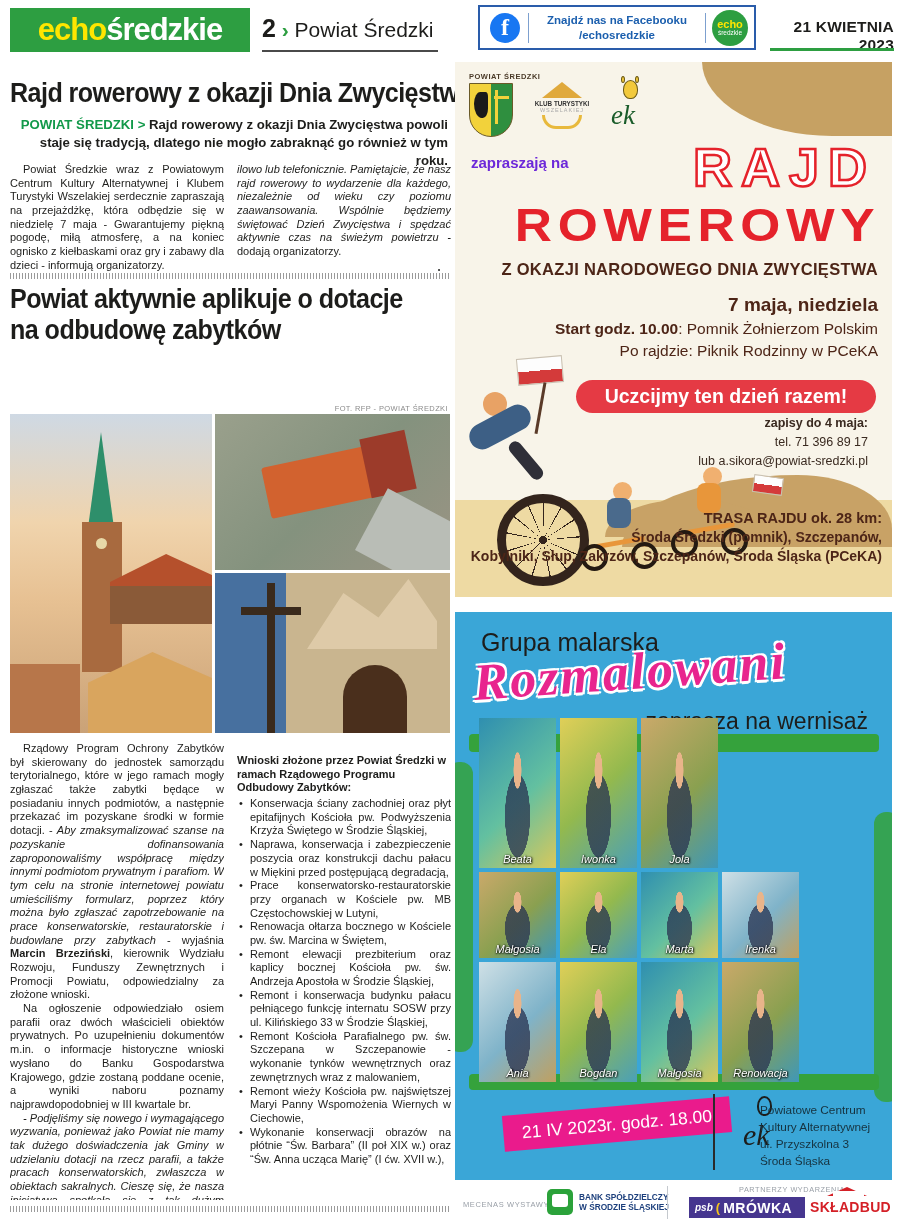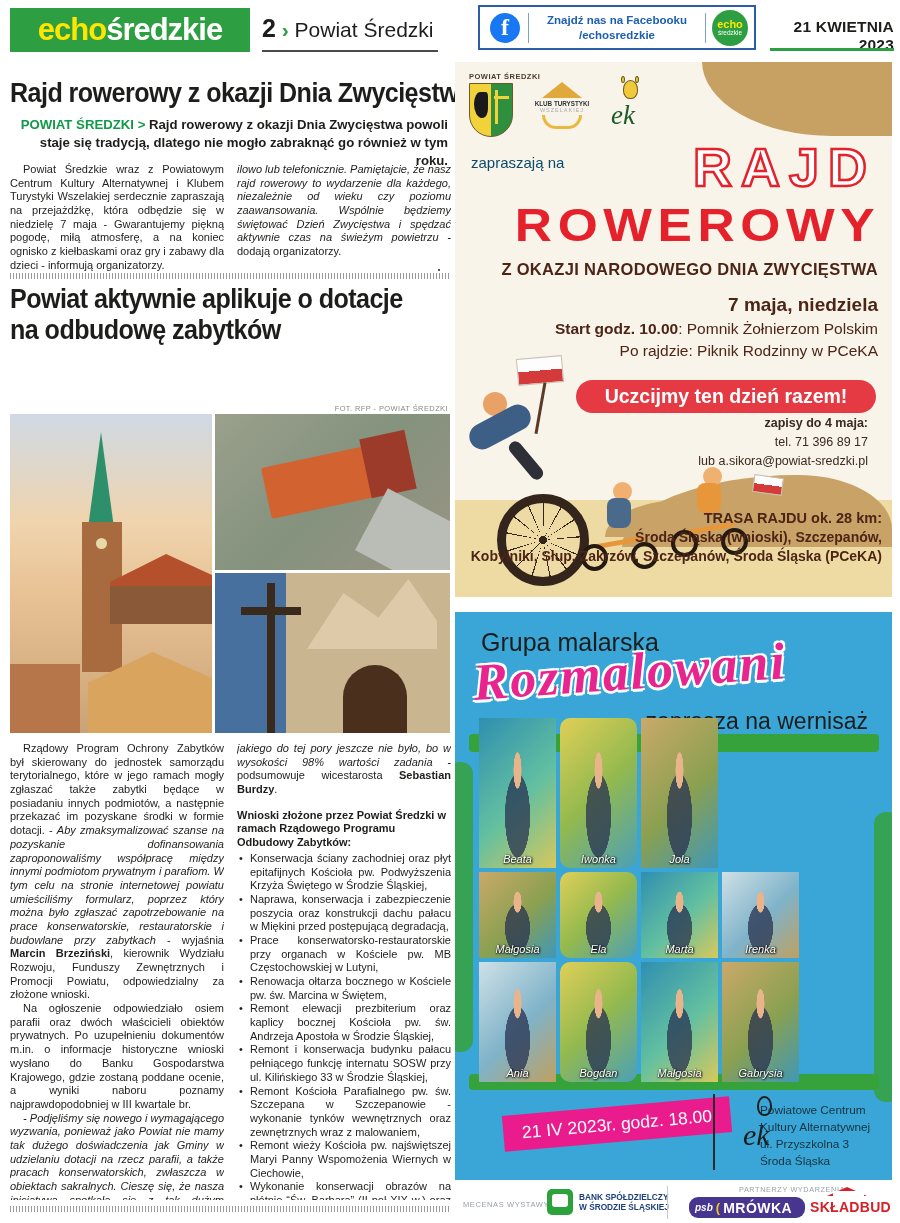--- a/index.html
+++ b/index.html
@@ -68,21 +68,21 @@
   .antler2 { position:absolute; right:3px; top:12px; width:15px; height:3px; background:#f2d23b; }
   .klub { position:absolute; left:72px; top:20px; width:70px; height:58px; text-align:center; }
   .mountains { width:0; height:0; margin:0 auto; border-left:20px solid transparent; border-right:20px solid transparent; border-bottom:16px solid #e0a93c; }
   .klub-t1 { font-size:6.3px; font-weight:bold; color:#333; margin-top:2px; }
   .klub-t2 { font-size:5.5px; color:#aaa; letter-spacing:1px; }
   .klub-arc { width:40px; height:14px; margin:2px auto 0; border:3px solid #e8b93c; border-top:none; border-radius:0 0 40px 40px; }
   .giraffe1 { position:absolute; left:154px; top:18px; width:46px; height:60px; }
   .g-head { position:absolute; left:14px; top:0; width:15px; height:19px; background:#f2c country93c; background:#f2c93c; border:1.5px solid #6a5a18; border-radius:50% 50% 45% 45%; }
   .g-ear { position:absolute; top:-4px; width:4px; height:7px; background:#f2c93c; border:1px solid #6a5a18; border-radius:50%; }
   .g-text { position:absolute; left:2px; top:20px; font-size:27px; font-style:italic; color:#1a5c2a; font-family:"Liberation Serif", serif; }
-  .invite { position:absolute; left:16px; top:92px; font-size:15px; color:#0c4a6e; }
+  .invite { position:absolute; left:16px; top:92px; font-size:15px; color:#6d28d9;font-weight:bold; }
   .rajd-t { position:absolute; right:16px; top:74px; font-size:54px; font-weight:bold; letter-spacing:9px; color:#fff; -webkit-text-stroke:2.5px #e5222b; text-shadow:0 0 1px #e5222b; }
   .rower-t { position:absolute; right:12px; top:136px; font-size:46px; font-weight:bold; letter-spacing:5px; color:#e5222b; transform:scaleX(1.12); transform-origin:right; white-space:nowrap; }
   .sub-t { position:absolute; right:14px; top:198px; font-size:16.5px; font-weight:bold; color:#4d2517; letter-spacing:0.3px; white-space:nowrap; }
   .p1-date { position:absolute; right:14px; top:232px; font-size:19px; font-weight:bold; color:#4d2517; }
   .p1-start { position:absolute; right:14px; top:258px; font-size:15.5px; color:#4d2517; white-space:nowrap; }
   .p1-po { position:absolute; right:14px; top:280px; font-size:15.5px; color:#4d2517; }
   .cta-pill { position:absolute; right:16px; top:318px; width:300px; height:33px; background:#e53a44; border-radius:17px; color:#fff; font-weight:bold; font-size:19.5px; text-align:center; line-height:33px; }
   .signup { position:absolute; right:24px; top:352px; text-align:right; font-size:12.5px; line-height:1.5; color:#3a2a20; }
   .signup .s1 { font-weight:bold; }
   .sand { position:absolute; left:0; bottom:0; width:437px; height:97px; background:#eedaa3; }
@@ -111,40 +111,40 @@
            text-shadow:-2px -2px 0 #fff, 2px -2px 0 #fff, -2px 2px 0 #fff, 2px 2px 0 #fff, 0 3px 0 #fff; }
   .wern-t { position:absolute; right:24px; top:96px; font-size:23px; color:#1d1d1b; }
   .green-band { position:absolute; left:14px; top:122px; width:410px; height:18px; background:#35a23c; border-radius:4px; }
   .green-band.low { top:462px; height:16px; }
   .green-blob { position:absolute; width:26px; height:290px; background:#35a23c; border-radius:12px; opacity:0.85; }
   .grid { position:absolute; left:24px; top:106px; width:320px; display:grid; grid-template-columns:repeat(4,1fr); gap:4px; }
   .cell { position:relative; overflow:hidden; }
   .r1 .cell { height:150px; } .r2 .cell { height:86px; } .r3 .cell { height:120px; }
   .cell .nm { position:absolute; bottom:3px; left:0; right:0; text-align:center; color:#fff; font-style:italic; font-size:11px; text-shadow:0 1px 2px #000, 1px 0 2px #000; }
   .cg1 { background:linear-gradient(135deg,#2f8fb0 0%,#63c0a0 55%,#d8c85c 100%); }
-  .cg2 { background:linear-gradient(135deg,#e0cf58 0%,#93b94e 50%,#4aa0b8 100%);border-radius:10px; }
+  .cg2 { background:linear-gradient(135deg,#e0cf58 0%,#93b94e 50%,#4aa0b8 100%); }
   .cg3 { background:linear-gradient(135deg,#cfe0e6 0%,#7fb3c9 55%,#c0a060 100%); }
   .cg4 { background:linear-gradient(135deg,#caa96a 0%,#8aa050 55%,#3f98b8 100%); }
   .cell .fig { position:absolute; left:25%; top:22%; width:50%; height:72%; background:radial-gradient(ellipse at 50% 18%, #e9b48a 0 14%, transparent 15%), radial-gradient(ellipse at 50% 60%, rgba(40,50,80,0.75) 0 45%, transparent 46%); }
   .date-badge { position:absolute; left:48px; top:494px; width:228px; height:36px; background:#ea1b8c; transform:rotate(-5deg); color:#fff; font-size:17.5px; text-align:center; line-height:36px; }
   .p2-div { position:absolute; left:258px; top:482px; width:2px; height:76px; background:#2a2a2a; }
   .giraffe2 { position:absolute; left:286px; top:484px; width:50px; height:70px; }
   .g2-head { position:absolute; left:16px; top:0; width:15px; height:20px; border:2px solid #1d1d1b; border-radius:50% 50% 45% 45%; }
   .g2-text { position:absolute; left:2px; top:22px; font-size:30px; font-style:italic; color:#1d1d1b; font-family:"Liberation Serif", serif; }
   .venue { position:absolute; left:305px; top:490px; font-size:11.8px; line-height:1.45; color:#16323f; white-space:nowrap; }
 
   
   #sponsors { position:absolute; left:455px; top:1182px; width:437px; height:41px; background:#fff; }
   .mecenas { position:absolute; left:8px; top:18px; font-size:7.5px; color:#9aa0a8; letter-spacing:0.6px; }
   .bank-logo { position:absolute; left:92px; top:7px; width:26px; height:26px; background:#2ba23a; border-radius:5px; }
   .bank-logo::after { content:""; position:absolute; left:5px; top:5px; width:16px; height:13px; background:#fff; border-radius:3px; }
   .bank-txt { position:absolute; left:124px; top:10px; font-size:8.3px; font-weight:bold; color:#1c3f7c; line-height:1.25; }
   .sp-div { position:absolute; left:212px; top:4px; width:1px; height:33px; background:#c5c9ce; }
   .partners { position:absolute; left:246px; top:3px; width:182px; text-align:center; font-size:7.3px; color:#9aa0a8; letter-spacing:0.6px; }
-  .psb-box { position:absolute; left:234px; top:15px; width:116px; height:21px; background:#46368f; border-radius:9px; color:#fff; display:flex; align-items:center; }
+  .psb-box { position:absolute; left:234px; top:15px; width:116px; height:21px; background:#46368f; border-radius:0; color:#fff; display:flex; align-items:center; }
   .psb-box .psb { font-size:10px; font-weight:bold; font-style:italic; margin-left:6px; }
   .psb-box .par { color:#f5c518; font-size:13px; font-weight:bold; margin:0 3px; }
   .psb-box .mr { font-size:14px; font-weight:bold; letter-spacing:0.5px; }
   .sklad { position:absolute; left:355px; top:17px; font-size:14px; font-weight:bold; color:#d42027; letter-spacing:0.3px; }
   .roof { position:absolute; left:372px; top:5px; width:0; height:0; border-left:20px solid transparent; border-right:20px solid transparent; border-bottom:9px solid #d42027; }
   .roof::after { content:""; position:absolute; left:-14px; top:4px; width:28px; height:7px; background:#fff; border-left:3px solid transparent; }
 </style>
 </head>
 <body>
 
@@ -220,21 +220,20 @@
       <div class="cross-h"></div>
     </div>
   </div>
 
   <div class="bodycol" style="left:10px; top:742px; height:458px; overflow:hidden;">
     <p><span>Rządowy Program Ochrony Zabytków był skierowany do jednostek samorządu terytorialnego, które w jego ramach mogły zgłaszać także zabytki będące w posiadaniu innych podmiotów, a następnie przekazać im pozyskane środki w formie dotacji. - </span><span class="it">Aby zmaksymalizować szanse na pozyskanie dofinansowania zaproponowaliśmy współpracę między innymi podmiotom prywatnym i parafiom. W tym celu na stronie internetowej powiatu umieściliśmy formularz, poprzez który można było zgłaszać zapotrzebowanie na prace konserwatorskie, restauratorskie i budowlane przy zabytkach</span><span> - wyjaśnia </span><span class="b">Marcin Brzeziński</span><span>, kierownik Wydziału Rozwoju, Funduszy Zewnętrznych i Promocji Powiatu, odpowiedzialny za złożone wnioski.</span></p>
     <p>Na ogłoszenie odpowiedziało osiem parafii oraz dwóch właścicieli obiektów prywatnych. Po uzupełnieniu dokumentów m.in. o informacje historyczne wnioski wysłano do Banku Gospodarstwa Krajowego, gdzie zostaną poddane ocenie, a wyniki naboru poznamy najprawdopodobniej w III kwartale br.</p>
     <p class="it">- Podjęliśmy się nowego i wymagającego wyzwania, ponieważ jako Powiat nie mamy tak dużego doświadczenia jak Gminy w  udzielaniu dotacji na rzecz parafii, a także pracach konserwatorskich, zwłaszcza w obiektach sakralnych. Cieszę się, że nasza inicjatywa spotkała się z tak dużym zainteresowaniem i że w stu procentach wykorzystaliśmy możliwość aplikowania o te środki. Dziękuję za zaangażowanie w opracowanie złożonych wniosków Marcinowi Brzezińskiemu, kierownikowi wydziału promocji. Liczymy teraz, że nasza praca będzie dobrze oceniona i przynajmniej kilka obiektów otrzyma wsparcie,</p>
   </div>
   <div class="bodycol" style="left:237px; top:742px; height:458px; overflow:hidden;">
-    <p class="noind"><span class="it">jakiego do tej pory jeszcze nie było, bo w wysokości 98% wartości zadania - </span><span>podsumowuje wicestarosta </span><span class="b">Sebastian Burdzy</span><span>.</span></p>
     <p class="noind b" style="margin-top:12px; text-align:left;">Wnioski złożone przez Powiat Średzki w ramach Rządowego Programu Odbudowy Zabytków:</p>
     <ul style="list-style:none; margin-top:2px;">
       <li style="position:relative; padding-left:13px;"><span style="position:absolute;left:2px;">•</span><span>Konserwacja ściany zachodniej oraz płyt epitafijnych Kościoła pw. Podwyższenia Krzyża Świętego w Środzie Śląskiej,</span></li>
       <li style="position:relative; padding-left:13px;"><span style="position:absolute;left:2px;">•</span><span>Naprawa, konserwacja i zabezpieczenie poszycia oraz konstrukcji dachu pałacu w Miękini przed postępującą degradacją,</span></li>
       <li style="position:relative; padding-left:13px;"><span style="position:absolute;left:2px;">•</span><span>Prace konserwatorsko-restauratorskie przy organach w Kościele pw. MB Częstochowskiej w Lutyni,</span></li>
       <li style="position:relative; padding-left:13px;"><span style="position:absolute;left:2px;">•</span><span>Renowacja ołtarza bocznego w Kościele pw. św. Marcina w Świętem,</span></li>
       <li style="position:relative; padding-left:13px;"><span style="position:absolute;left:2px;">•</span><span>Remont elewacji prezbiterium oraz kaplicy bocznej Kościoła pw. św. Andrzeja Apostoła w Środzie Śląskiej,</span></li>
       <li style="position:relative; padding-left:13px;"><span style="position:absolute;left:2px;">•</span><span>Remont i konserwacja budynku pałacu pełniącego funkcję internatu SOSW przy ul. Kilińskiego 33 w Środzie Śląskiej,</span></li>
       <li style="position:relative; padding-left:13px;"><span style="position:absolute;left:2px;">•</span><span>Remont Kościoła Parafialnego pw. św. Szczepana w Szczepanowie - wykonanie tynków wewnętrznych oraz zewnętrznych wraz z malowaniem,</span></li>
       <li style="position:relative; padding-left:13px;"><span style="position:absolute;left:2px;">•</span><span>Remont wieży Kościoła pw. najświętszej Maryi Panny Wspomożenia Wiernych w Ciechowie,</span></li>
@@ -297,21 +296,21 @@
 
     <div class="kid-head" style="left:248px; top:405px;"></div>
     <div class="kid-body" style="left:242px; top:421px; background:#e8963a;"></div>
     <div class="kid-frame" style="left:230px; top:464px;"></div>
     <div class="kid-wheel" style="left:216px; top:468px;"></div>
     <div class="kid-wheel" style="left:266px; top:466px;"></div>
     <div class="flag-small"></div>
 
     <div class="trasa">
       <div class="t1">TRASA RAJDU ok. 28 km:</div>
-      <div class="t2">Środa Śląska (wnioski), Szczepanów,</div>
+      <div class="t2">Środa Średzki (pomnik), Szczepanów,</div>
       <div class="t3">Kobylniki, Słup, Zakrzów, Szczepanów, Środa Śląska (PCeKA)</div>
     </div>
   </div>
 
   <div id="poster2">
     <div class="pre-t">Grupa malarska</div>
     <div class="roz-t">Rozmalowani</div>
     <div class="wern-t">zaprasza na wernisaż</div>
     <div class="green-blob" style="left:-8px; top:150px;"></div>
     <div class="green-blob" style="right:-8px; top:200px;"></div>
@@ -358,21 +357,21 @@
       <div class="cell cg2">
           <div class="fig"></div>
           <span class="nm">Bogdan</span>
         </div>
       <div class="cell cg1">
           <div class="fig"></div>
           <span class="nm">Małgosia</span>
         </div>
       <div class="cell cg4">
           <div class="fig"></div>
-          <span class="nm">Gabrysia</span>
+          <span class="nm">Renowacja</span>
         </div>
     </div>
 
     <div class="date-badge">21 IV 2023r. godz. 18.00</div>
     <div class="p2-div"></div>
     <div class="giraffe2">
       <div class="g2-head"></div>
       <div class="g2-text">ek</div>
     </div>
     <div class="venue">

